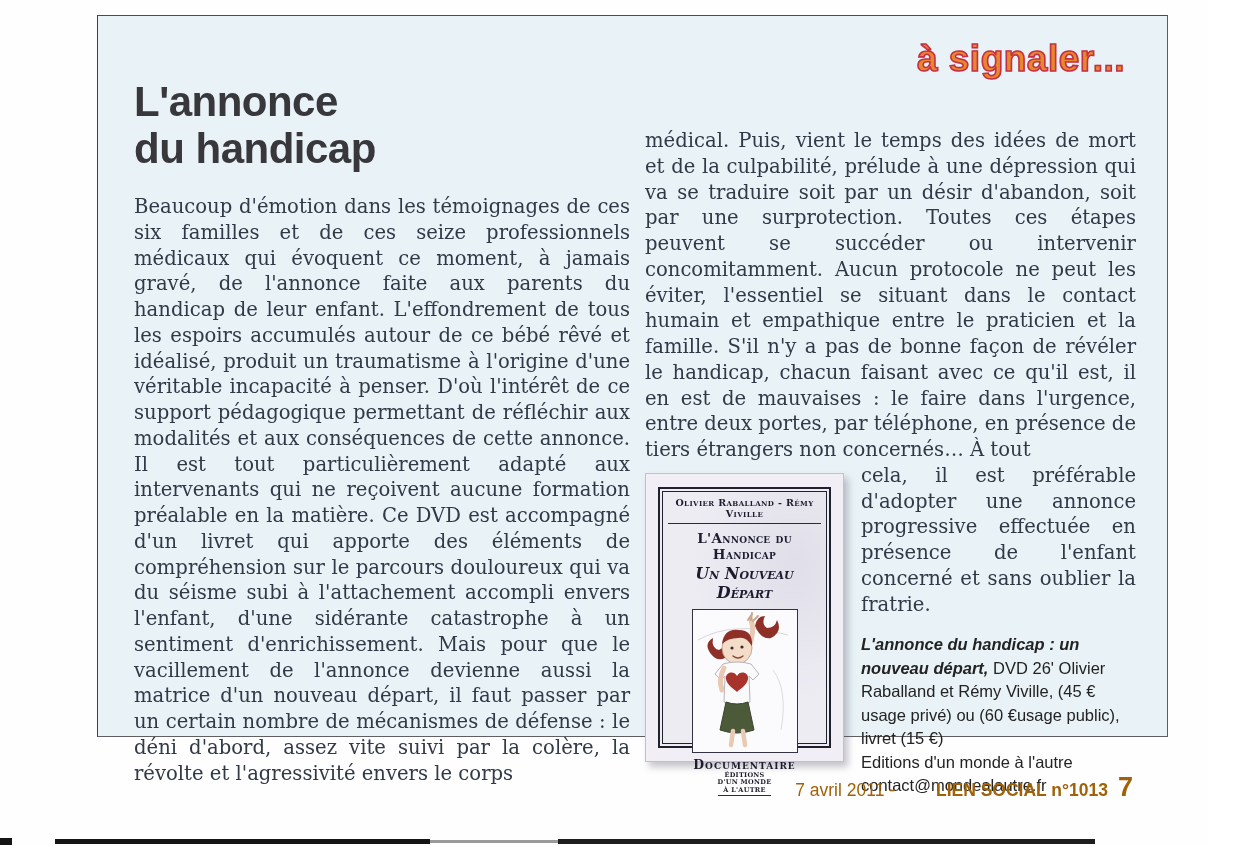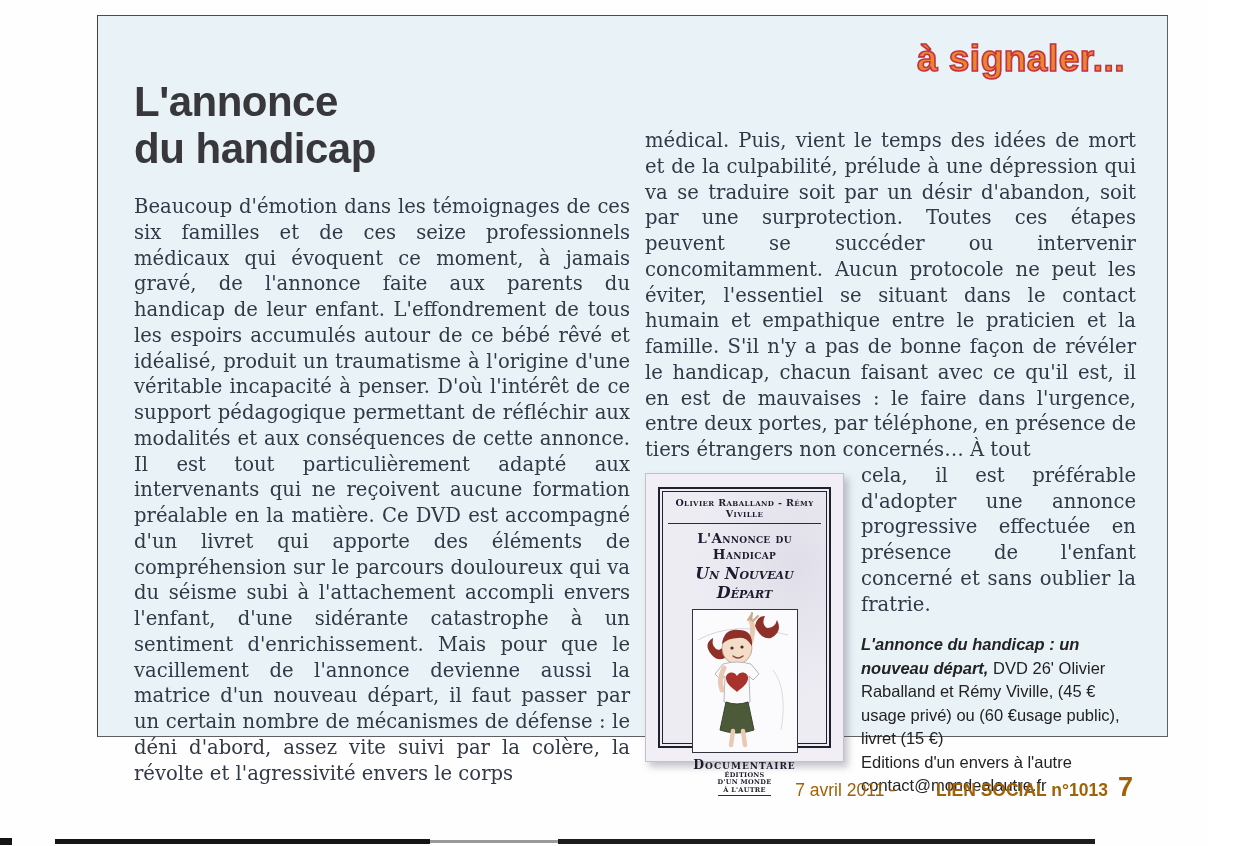--- a/index.html
+++ b/index.html
@@ -228,21 +228,21 @@
             <div>d'un monde</div>
             <div>à l'autre</div>
           </div>
         </div>
       </div>
 
       <p class="body-text">cela, il est préférable d'adopter une annonce progressive effectuée en présence de l'enfant concerné et sans oublier la fratrie.</p>
 
       <div class="media-caption">
         <span class="caption-lead">L'annonce du handicap : un nouveau départ,</span><span> DVD 26' Olivier Raballand et Rémy Viville, (45 € usage privé) ou (60 €usage public), livret (15 €)</span><br>
-        <span>Editions d'un envers à l'autre</span><br>
+        <span>Editions d'un monde à l'autre</span><br>
         <span>contact@mondealautre.fr</span>
       </div>
     </div>
 
   </div>
 
   <div class="footer">
     <span class="footer-date">7 avril 2011 - </span>
     <span class="footer-journal">LIEN SOCIAL n°1013</span>
     <span class="footer-page">7</span>

